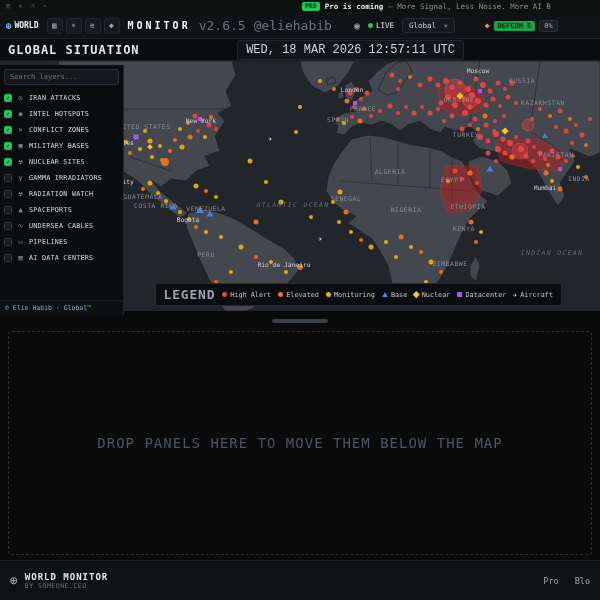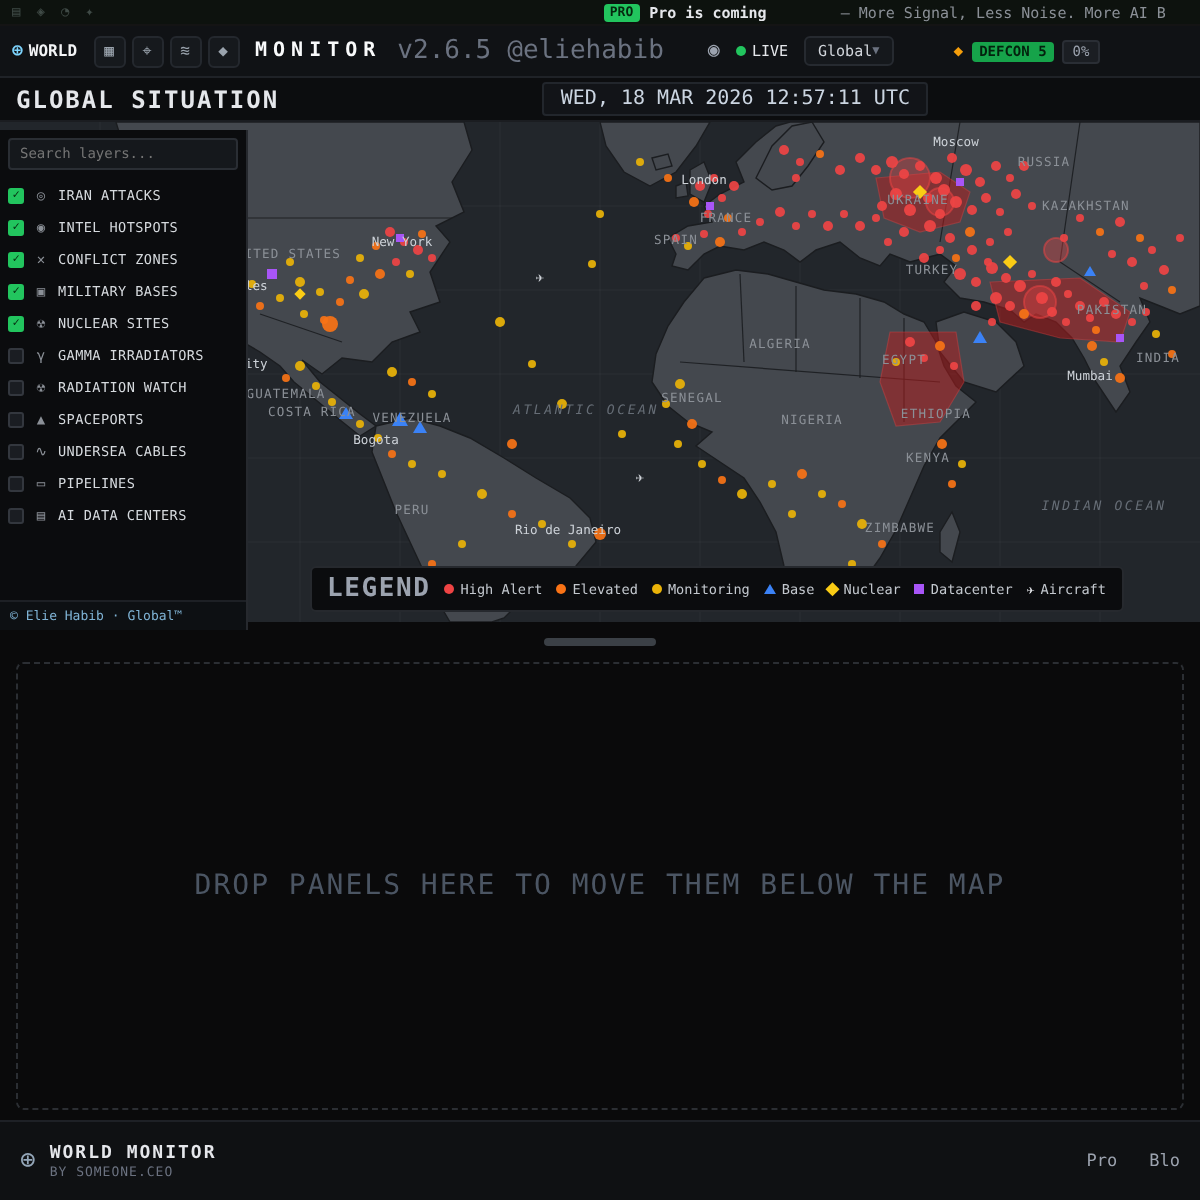--- a/index.html
+++ b/index.html
@@ -8,54 +8,54 @@
   .app { position:relative; width:600px; height:600px; }
 
   
   .promo-bar { height:13px; background:#0d120e; display:flex; align-items:center;
     padding:0 6px; font-size:7.5px; white-space:nowrap; overflow:hidden; border-bottom:1px solid #141414;}
   .promo-icons { display:flex; gap:8px; color:#3f4a46; font-size:7px; }
   .promo-msg { margin-left:255px; display:flex; align-items:center; gap:5px; }
   .pro-badge { background:#22c55e; color:#05290f; font-weight:bold; font-size:6.5px;
     padding:0 3px; border-radius:2px; line-height:9px; }
   .promo-title { color:#e5e7eb; font-weight:bold; }
-  .promo-sub { color:#8b9097;margin-left:32px; }
+  .promo-sub { color:#8b9097; }
 
   
   .nav-bar { height:26px; background:#101215; border-bottom:1px solid #1f2227;
     display:flex; align-items:center; padding:0 6px; gap:8px; font-size:8px; }
   .world-pill { display:flex; align-items:center; gap:3px; color:#f3f4f6; font-weight:bold;
     cursor:pointer; }
   .globe-glyph { color:#7dd3fc; font-size:9px; }
   .nav-iconbtns { display:flex; gap:3px; }
   .nav-iconbtn { width:16px; height:16px; background:#16191d; border:1px solid #24282e;
     border-radius:3px; display:flex; align-items:center; justify-content:center;
     color:#9aa3ad; font-size:8px; cursor:pointer; }
   .app-title { font-weight:bold; letter-spacing:3px; color:#f9fafb; font-size:10px; }
   .version, .handle { color:#6b7280; font-size:13px; }
   .gh-icon { color:#9ca3af; font-size:10px; margin-left:14px; cursor:pointer; }
   .live { display:flex; align-items:center; gap:3px; color:#e5e7eb; font-size:7.5px; }
   .live-dot { width:5px; height:5px; border-radius:50%; background:#22c55e; }
-  .region-pill { display:flex; align-items:center; gap:0; background:#15181c;
+  .region-pill { display:flex; align-items:center; gap:8px; background:#15181c;
     border:1px solid #262a30; border-radius:3px; padding:2px 6px; color:#d1d5db;
     font-size:7.5px; cursor:pointer; }
   .caret { color:#6b7280; font-size:6px; }
   .defcon-group { margin-left:22px; display:flex; align-items:center; gap:4px; }
   .defcon-icon { color:#f59e0b; font-size:8px; }
   .defcon-badge { background:#16a34a; color:#03210d; font-weight:bold; font-size:7px;
     padding:1px 4px; border-radius:2px; }
   .pct-badge { background:#1b1e23; border:1px solid #2a2e35; color:#9ca3af;
     font-size:7px; padding:1px 4px; border-radius:2px; }
 
   
   .sub-bar { height:22px; background:#0c0d0f; border-bottom:1px solid #1b1d21;
     display:flex; align-items:center; padding:0 8px; }
   .sub-title { font-weight:bold; font-size:12px; letter-spacing:1px; color:#e5e7eb; }
-  .datetime { margin-left:auto; margin-right:128px; font-size:10px; color:#cbd5e1;
-    background:#121418; border:1px solid #22262c; padding:2px 8px; border-radius:2px; }
+  .datetime { margin-left:auto; margin-right:128px; font-size:12px; color:#cbd5e1;
+    background:#121418; border:1px solid #22262c; padding:2px 8px; border-radius:2px;font-family:Liberation Mono, monospace; }
 
   
   .map-wrap { position:relative; width:600px; height:250px; background:#22262b; }
   svg.map { position:absolute; inset:0; }
   .land { fill:#44484e; stroke:#1b1d20; stroke-width:0.7; }
   .inner-border { stroke:#1b1d20; stroke-width:0.6; fill:none; opacity:0.9; }
   .grid-line { stroke:rgba(255,255,255,0.045); stroke-width:0.5; }
   .conflict-zone { fill:#b91c1c; fill-opacity:0.5; stroke:#ef4444; stroke-opacity:0.35; stroke-width:0.6; }
   .lbl-country { fill:#8b9097; font-size:6.3px; letter-spacing:0.6px; text-anchor:middle; }
   .lbl-city { fill:#cdd2d8; font-size:6.3px; text-anchor:middle; }

